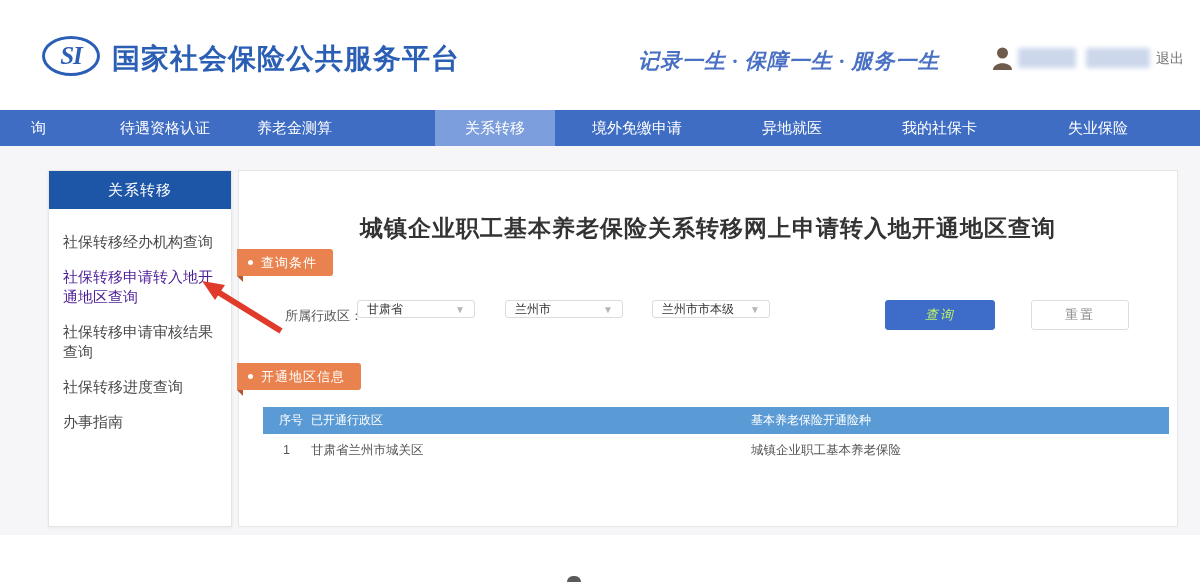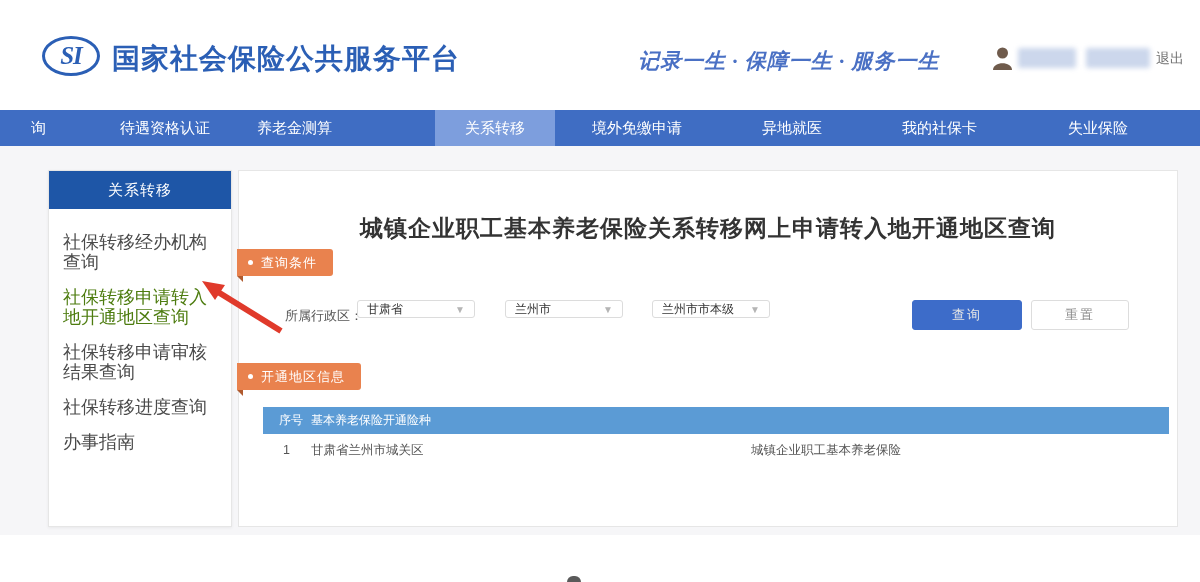--- a/index.html
+++ b/index.html
@@ -24,41 +24,41 @@
   .nav-item { position:absolute; top:0; height:36px; line-height:36px; color:#fff; font-size:15px; cursor:pointer; white-space:nowrap;margin-left:40px; }
   .nav-item.active { background:#7d9edd; text-align:center; }
 
   
   .band { position:absolute; left:0; top:146px; width:1200px; height:389px; background:#f6f6f8; }
 
   
   .sidebar { position:absolute; left:48px; top:170px; width:184px; height:357px; background:#fff; border:1px solid #e6e6e6; box-shadow:0 1px 3px rgba(0,0,0,0.06); }
   .sidebar-head { height:38px; background:#1e56a7; color:#fff; font-size:15px; display:flex; align-items:center; justify-content:center; letter-spacing:1px; }
   .sidebar-list { padding:8px 14px; }
-  .side-item { font-size:18px; color:#4a4a4a; line-height:20px; margin:15px 0; cursor:pointer; }
-  .side-item.active { color:#4d7c0f; }
+  .side-item { font-size:15px; color:#4a4a4a; line-height:20px; margin:15px 0; cursor:pointer; }
+  .side-item.active { color:#4c1d95; }
 
   
   .main { position:absolute; left:238px; top:170px; width:940px; height:357px; background:#fff; border:1px solid #e6e6e6; }
   .page-title { margin-top:42px; text-align:center; font-size:23px; font-weight:bold; color:#333; letter-spacing:1px; }
 
   .badge { position:absolute; left:-2px; display:inline-flex; align-items:center; background:#e9824e; color:#fff; font-size:13px; height:27px; padding:0 16px 0 11px; border-radius:0 3px 3px 0; letter-spacing:1px;text-align:center; }
   .badge .dot { width:5px; height:5px; border-radius:50%; background:#fff; margin-right:8px; display:inline-block; }
   .badge-tail { position:absolute; left:-2px; width:0; height:0; border-top:6px solid #b05a2e; border-left:6px solid transparent; }
   .badge1 { top:78px; } .tail1 { top:105px; }
   .badge2 { top:192px; } .tail2 { top:219px; }
 
   .form-row { position:absolute; left:0; top:128px; width:940px; height:32px; }
   .form-label { position:absolute; left:46px; top:8px; font-size:13px; color:#555; }
   .select { position:absolute; top:1px; width:118px; height:18px; border:1px solid #dcdcdc; border-radius:3px; background:#fff; display:flex; align-items:center; justify-content:space-between; padding:0 9px; cursor:pointer; }
   .select .val { font-size:12px; color:#333; }
   .select .caret { font-size:10px; color:#b5b5b5; }
   .sel1 { left:118px; } .sel2 { left:266px; } .sel3 { left:413px; }
   .btn { position:absolute; top:1px; height:30px; border-radius:3px; font-size:13px; display:flex; align-items:center; justify-content:center; cursor:pointer; letter-spacing:2px; }
-  .btn-query { left:673px; width:110px; background:#3d6cc9; color:#e5e5e5; border:1px solid #3d6cc9; }
+  .btn-query { left:646px; width:110px; background:#3d6cc9; color:#bef264; border:1px solid #3d6cc9;font-style:italic; }
   .btn-reset { left:792px; width:98px; background:#fff; color:#8a8a8a; border:1px solid #ddd; }
 
   .table { position:absolute; left:24px; top:236px; width:906px; }
   .t-head { display:grid; grid-template-columns:48px 440px 1fr; background:#5b9bd5; color:#fff; font-size:12px; height:27px; align-items:center; }
   .t-head > div:first-child { padding-left:16px; }
   .t-row { display:grid; grid-template-columns:48px 440px 1fr; font-size:12.5px; color:#555; height:32px; align-items:center; background:#fff; }
   .t-row > div:first-child { padding-left:20px; }
 
   
   .arrow { position:absolute; left:195px; top:272px; z-index:30; }
@@ -141,20 +141,21 @@
 
     <div class="badge badge2">
       <span class="dot"></span>
       <span>开通地区信息</span>
     </div>
     <div class="badge-tail tail2"></div>
 
     <div class="table">
       <div class="t-head">
         <div>序号</div>
+        <div>已开通行政区</div>
         <div>基本养老保险开通险种</div>
       </div>
       <div class="t-row">
         <div>1</div>
         <div>甘肃省兰州市城关区</div>
         <div>城镇企业职工基本养老保险</div>
       </div>
     </div>
   </div>
 

